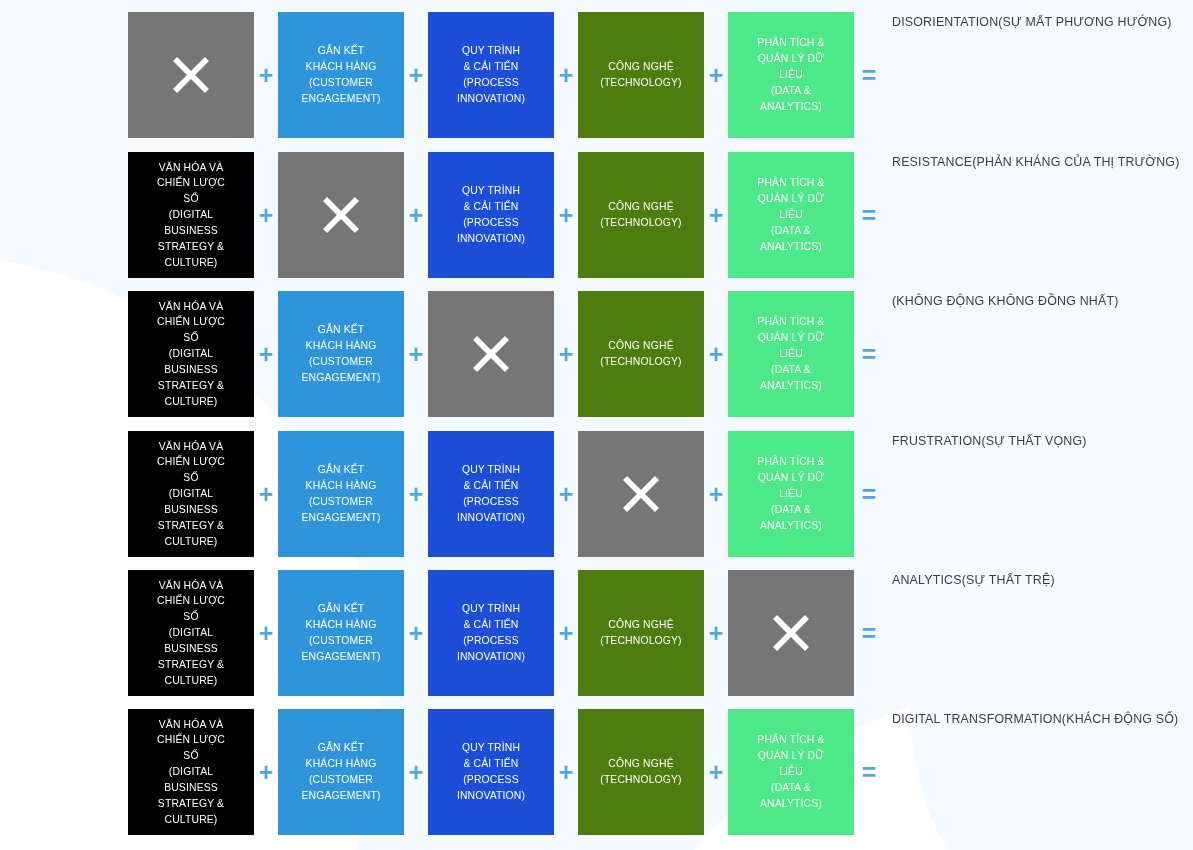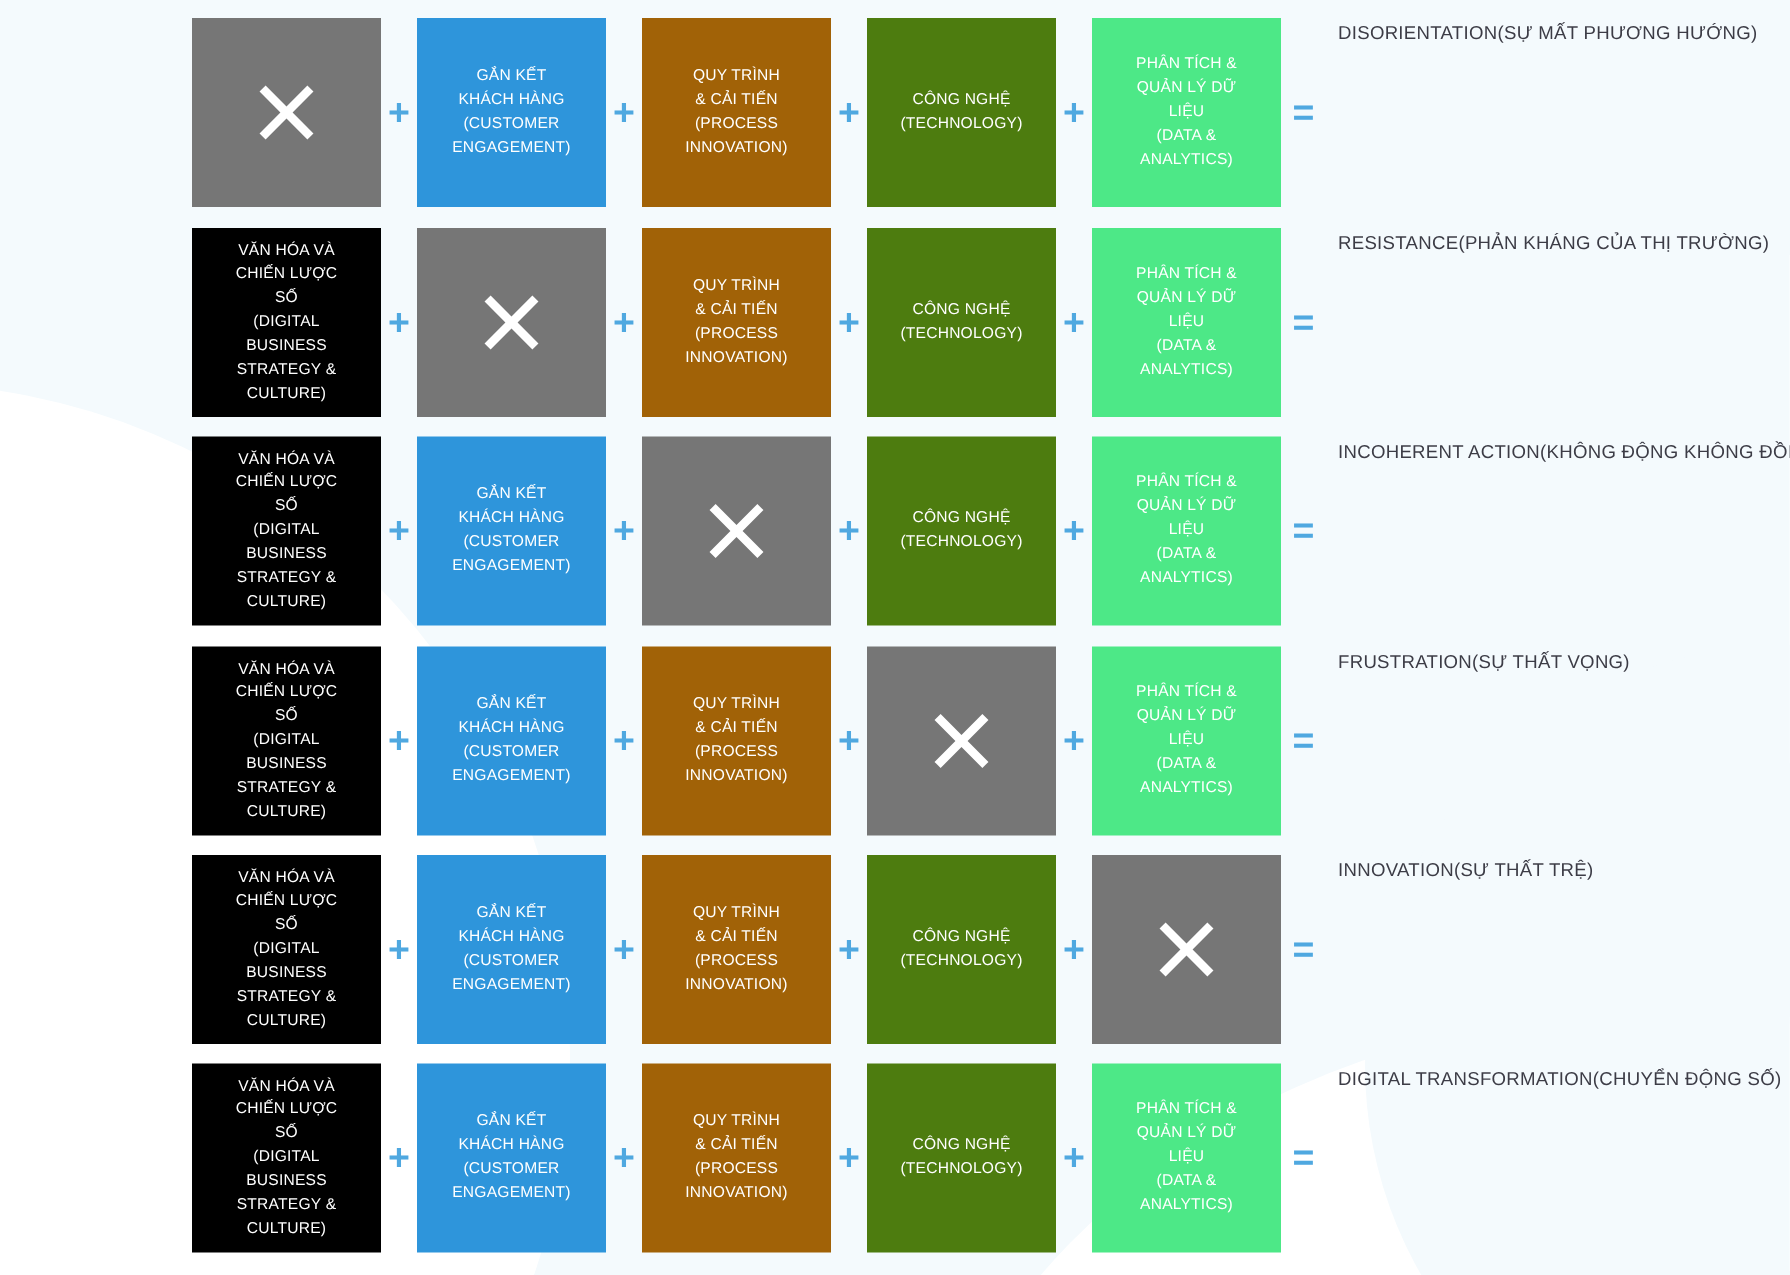--- a/index.html
+++ b/index.html
@@ -120,21 +120,21 @@
     letter-spacing: 0.2px;
   }
 
   
   .cell.blocked { background: #767676; position: relative; }
   .x-mark { width: 100%; height: 100%; display: block; }
 
   
   .c-strategy   { background: #000000; }
   .c-customer   { background: #2e95db; }
-  .c-process    { background: #a16207; }
+  .c-process    { background: #1d4ed8; }
   .c-technology { background: #4d7c0f; }
   .c-data       { background: #4de887; }
 </style>
 </head>
 <body>
 
 <div id="bg-curve-left"></div>
 <div id="bg-curve-right"></div>
 <div id="bg-curve-right2"></div>
 
@@ -250,21 +250,20 @@
       </div>
       <div class="op">+</div>
       <div class="cell c-data">
         <div class="cell-label">PHÂN TÍCH &amp;
 QUẢN LÝ DỮ LIỆU
 (DATA &amp;
 ANALYTICS)</div>
       </div>
       <div class="op-eq">=</div>
       <div class="result">
-        <div class="result-line">INCOHERENT ACTION</div>
         <div class="result-line">(KHÔNG ĐỘNG KHÔNG ĐỒNG NHẤT)</div>
       </div>
     </div>
     <div class="row" style="top: 431px;">
       <div class="cell c-strategy">
         <div class="cell-label">VĂN HÓA VÀ
 CHIẾN LƯỢC SỐ
 (DIGITAL BUSINESS
 STRATEGY &amp;
 CULTURE)</div>
@@ -334,21 +333,21 @@
       <div class="op">+</div>
       <div class="cell blocked">
         <span style="width: 58px; height: 58px; display: block;">
           <svg class="x-mark" viewBox="0 0 100 100" aria-hidden="true">
             <path d="M26 19 L50 43 L74 19 L81 26 L57 50 L81 74 L74 81 L50 57 L26 81 L19 74 L43 50 L19 26 Z" fill="#ffffff"></path>
           </svg>
         </span>
       </div>
       <div class="op-eq">=</div>
       <div class="result">
-        <div class="result-line">INNOVATION</div>
+        <div class="result-line">ANALYTICS</div>
         <div class="result-line">(SỰ THẤT TRỆ)</div>
       </div>
     </div>
     <div class="row" style="top: 709px;">
       <div class="cell c-strategy">
         <div class="cell-label">VĂN HÓA VÀ
 CHIẾN LƯỢC SỐ
 (DIGITAL BUSINESS
 STRATEGY &amp;
 CULTURE)</div>
@@ -375,16 +374,16 @@
       <div class="op">+</div>
       <div class="cell c-data">
         <div class="cell-label">PHÂN TÍCH &amp;
 QUẢN LÝ DỮ LIỆU
 (DATA &amp;
 ANALYTICS)</div>
       </div>
       <div class="op-eq">=</div>
       <div class="result">
         <div class="result-line">DIGITAL TRANSFORMATION</div>
-        <div class="result-line">(CHUYỂN ĐỘNG SỐ)</div>
+        <div class="result-line">(KHÁCH ĐỘNG SỐ)</div>
       </div>
     </div>
   </div>
 
 </body></html>

